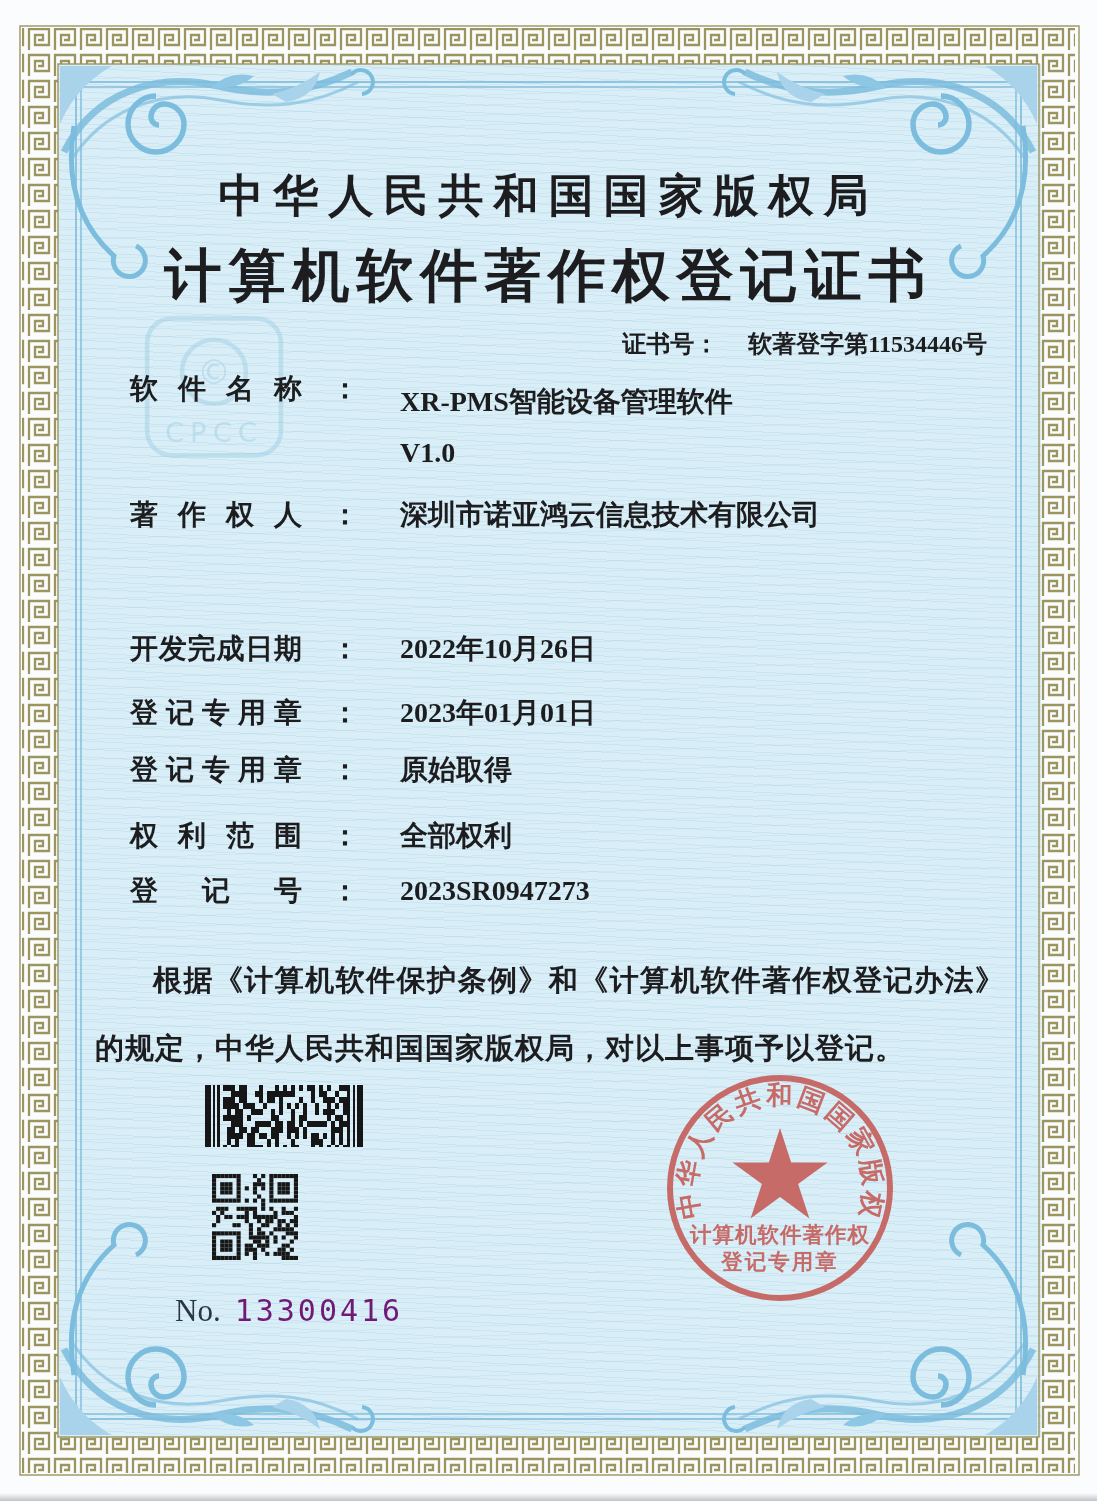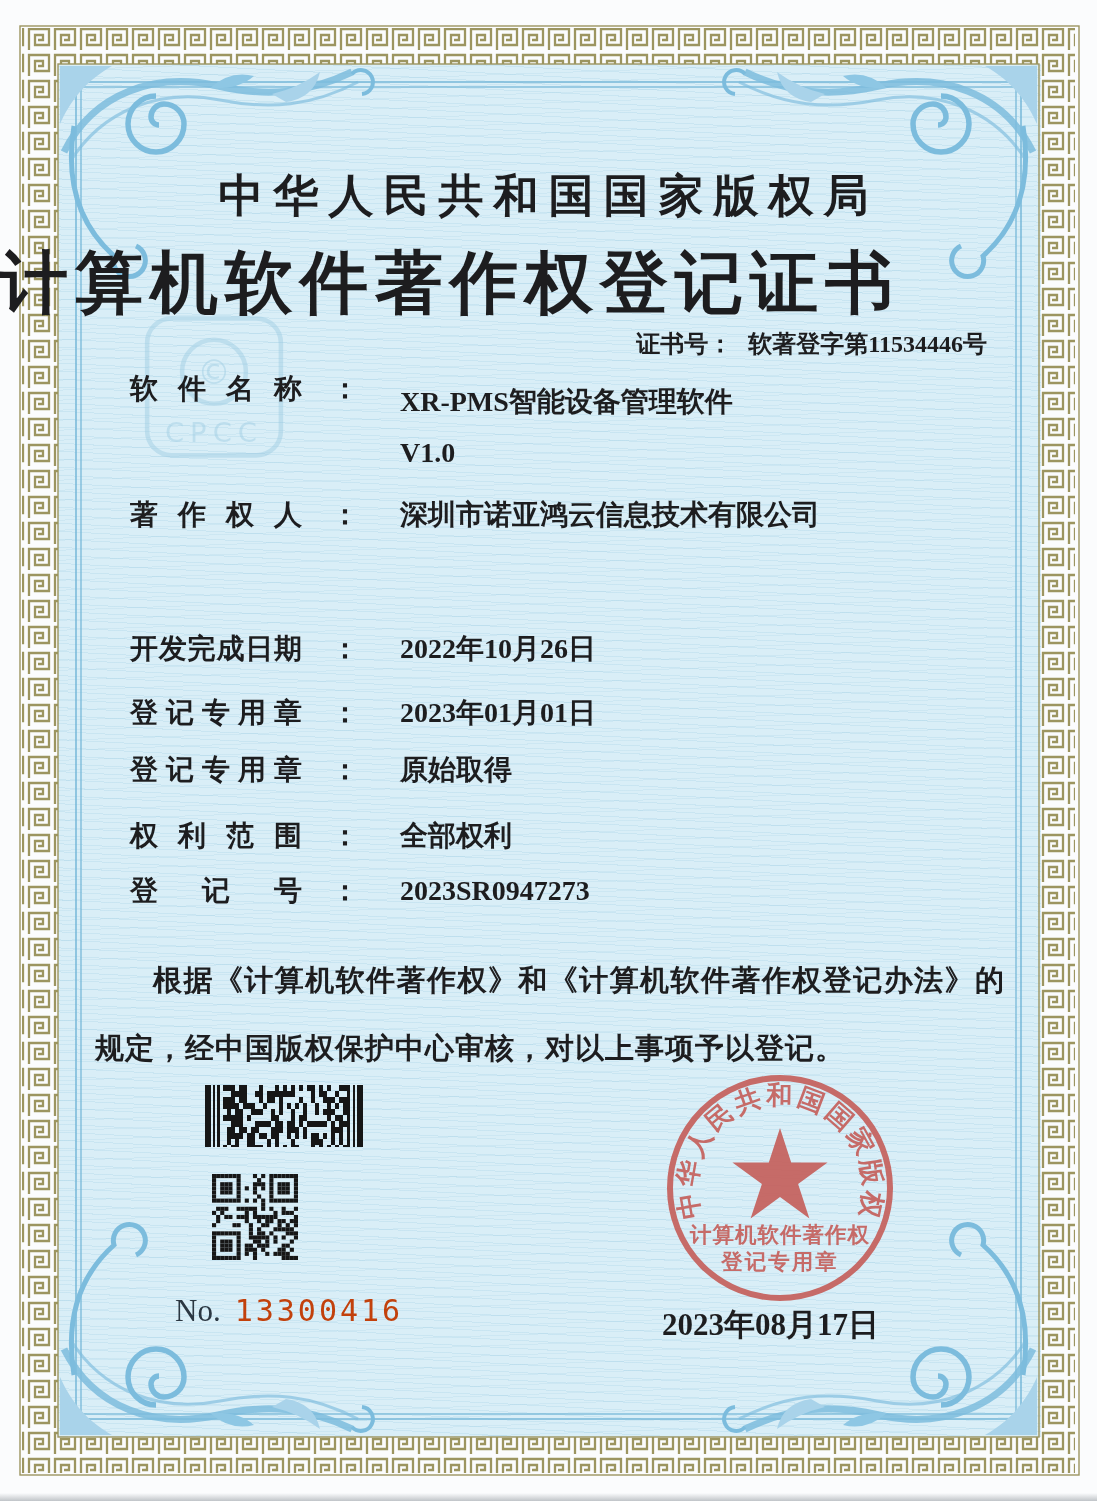--- a/index.html
+++ b/index.html
@@ -10,24 +10,24 @@
   .paper-inner{
     position:absolute;left:58px;top:64px;right:56px;bottom:64px;
     background-color:#d9eef7;
     background-image:
       repeating-linear-gradient(3deg, rgba(120,184,214,.17) 0 1px, rgba(255,255,255,0) 1px 8px),
       repeating-linear-gradient(-2deg, rgba(120,184,214,.13) 0 1px, rgba(255,255,255,0) 1px 10px);
   }
   .frame-svg{position:absolute;left:0;top:0;pointer-events:none;}
   .t1{position:absolute;top:166px;left:0;width:100%;text-align:center;
       font-size:45px;font-weight:700;letter-spacing:10px;}
-  .t2{position:absolute;top:238px;left:0;width:100%;text-align:left;
-      font-size:68px;font-weight:700;letter-spacing:7px;}
+  .t2{position:absolute;top:238px;left:0;width:100%;text-align:center;
+      font-size:57px;font-weight:700;letter-spacing:7px;}
   .certno{position:absolute;top:328px;right:110px;font-size:24px;font-weight:700;}
-  .certno .cval{margin-left:16px;}
+  .certno .cval{margin-left:30px;}
   .row{position:absolute;left:130px;display:flex;align-items:flex-start;
        font-size:28px;font-weight:700;line-height:38px;gap:29px;}
   .flabel{display:inline-block;width:172px;text-align:justify;text-align-last:justify;}
   .colon{display:inline-block;}
   .vwrap{margin-left:12px;}
   .vwrap div{line-height:39px;margin-top:12px;}
   .statement{position:absolute;left:95px;right:92px;top:946px;font-size:29px;font-weight:600;
              line-height:68px;text-align:justify;text-indent:2em;letter-spacing:1px;}
   .barcode{position:absolute;left:205px;top:1085px;width:160px;height:62px;}
   .qrcode{position:absolute;left:212px;top:1174px;width:86px;height:86px;}
@@ -128,21 +128,21 @@
     <span class="colon">：</span>
     <span class="vwrap">全部权利</span>
   </div>
 
   <div class="row" style="top:872px">
     <span class="flabel">登记号</span>
     <span class="colon">：</span>
     <span class="vwrap">2023SR0947273</span>
   </div>
 
-  <div class="statement">根据《计算机软件著作权》和《计算机软件著作权登记办法》的规定，经中国版权保护中心审核，对以上事项予以登记。</div>
+  <div class="statement">根据《计算机软件保护条例》和《计算机软件著作权登记办法》的规定，中华人民共和国国家版权局，对以上事项予以登记。</div>
 
   <div class="barcode">
     <svg id="bc-svg" width="160" height="62" viewBox="0 0 160 62" fill="#161616">
         <rect x="0" y="0" width="6" height="62"></rect>
         <rect x="8" y="0" width="2" height="62"></rect>
         <rect x="12" y="0" width="3" height="62"></rect>
         <rect x="142" y="0" width="3" height="62"></rect>
         <rect x="148" y="0" width="2" height="62"></rect>
         <rect x="152" y="0" width="6" height="62"></rect>
         <rect x="18" y="0" width="4" height="6"></rect>
@@ -541,32 +541,31 @@
         <rect x="24.57" y="81.90" width="4.10" height="4.10"></rect>
         <rect x="40.95" y="81.90" width="4.10" height="4.10"></rect>
         <rect x="69.62" y="81.90" width="4.10" height="4.10"></rect>
         <rect x="73.71" y="81.90" width="4.10" height="4.10"></rect>
         <rect x="77.81" y="81.90" width="4.10" height="4.10"></rect>
         <rect x="81.90" y="81.90" width="4.10" height="4.10"></rect>
       </svg>
   </div>
 
   <div class="serial">
-    <span>No.</span><span class="num" style="color:#c2410c">13300416</span>
+    <span>No.</span><span class="num" style="color:#701a75">13300416</span>
   </div>
 
   <svg class="seal" viewBox="0 0 236 236">
     <defs>
       <path id="sealArc" d="M39.1,146.7 A84,84 0 1 1 196.9,146.7" fill="none"></path>
     </defs>
     <circle cx="118" cy="118" r="110" fill="none" stroke="#c5605c" stroke-width="6"></circle>
     <text font-size="26" font-weight="700" fill="#c5605c" letter-spacing="3.5" font-family="Liberation Serif, serif">
       <textPath href="#sealArc" startOffset="0">中华人民共和国国家版权局</textPath>
     </text>
     <polygon fill="#c5605c" points="0,-52 11.2,-17.4 47.6,-17.5 18.1,3.9 29.4,38.5 0,17 -29.4,38.5 -18.1,3.9 -47.6,-17.5 -11.2,-17.4" transform="translate(118,110)"></polygon>
     <text x="118" y="172" text-anchor="middle" font-size="21.5" font-weight="700" fill="#c5605c" letter-spacing="1" font-family="Liberation Serif, serif">计算机软件著作权</text>
     <text x="118" y="199" text-anchor="middle" font-size="21.5" font-weight="700" fill="#c5605c" letter-spacing="2" font-family="Liberation Serif, serif">登记专用章</text>
   </svg>
 
-  <div class="issue-date">2023年08月17日</div>
 
   <div class="scan-edge"></div>
 </div>
 
 </body></html>

